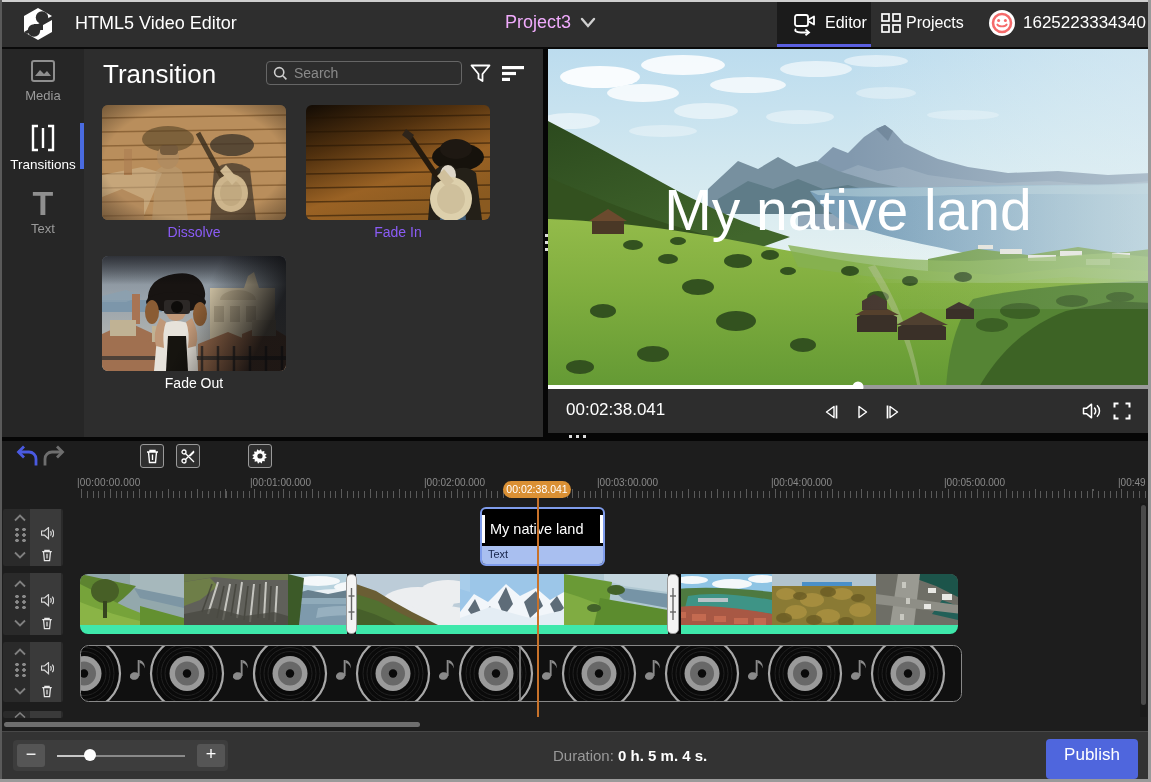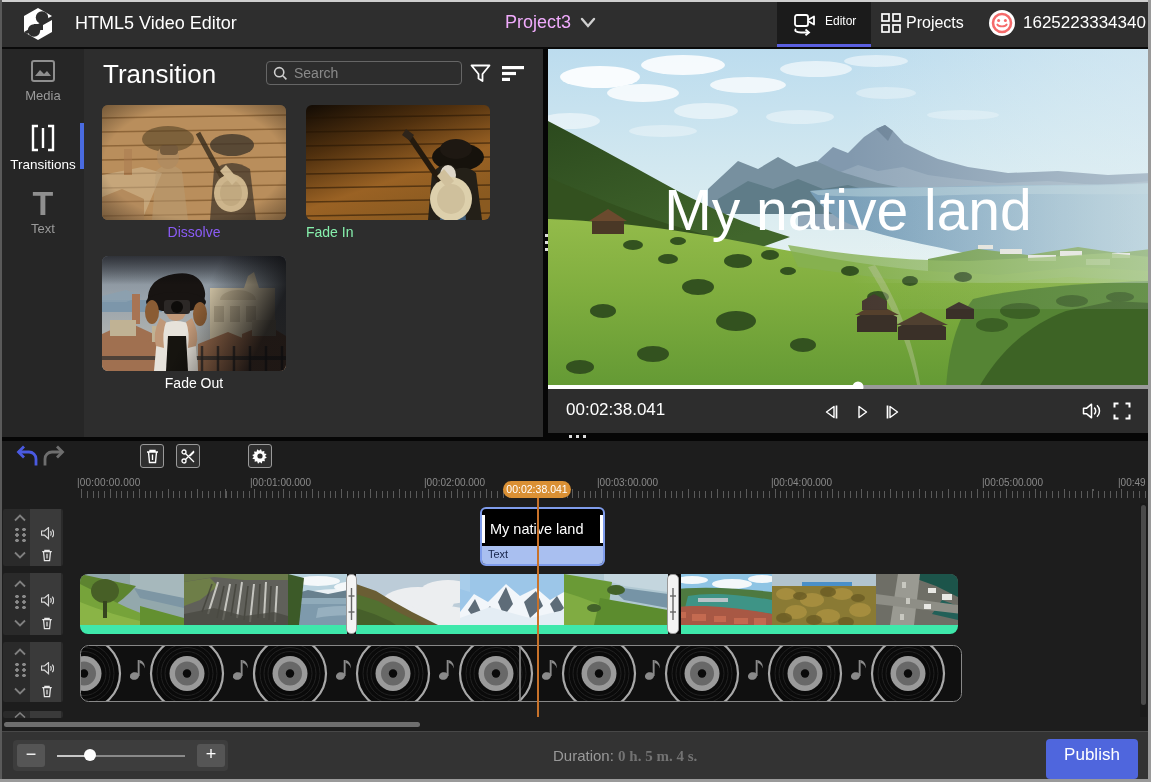--- a/index.html
+++ b/index.html
@@ -34,21 +34,21 @@
       <path d="M2 2 L8 9 L14 2" stroke="#cfcfcf" stroke-width="2.4" fill="none" stroke-linecap="round"></path>
     </svg>
 <div class="abs" style="left:777px;top:2px;width:94px;height:45px;background:#1b1b1b;"></div>
 <div class="abs" style="left:777px;top:44px;width:94px;height:3px;background:#5a5fe0;"></div>
 <svg class="abs" style="left:792px;top:12px;" width="26" height="24" viewBox="0 0 26 24">
  <rect x="3" y="3" width="13" height="11" rx="2" fill="none" stroke="#fff" stroke-width="1.8"></rect>
  <path d="M16 8 L22 4.5 V12.5 L16 9" fill="none" stroke="#fff" stroke-width="1.8" stroke-linejoin="round"></path>
  <path d="M4 17 c-2 1.5 0 3.5 5 3.5 h7" fill="none" stroke="#fff" stroke-width="1.8"></path>
  <path d="M13.5 17.5 L17 20.5 L13.5 23.2" fill="none" stroke="#fff" stroke-width="1.8"></path>
 </svg>
-<div class="abs" style="left:825px;top:14px;font-size:12px;color:#fff;">Editor</div>
+<div class="abs" style="left:825px;top:14px;font-size:16px;color:#fff;">Editor</div>
 <svg class="abs" style="left:881px;top:13px;" width="20" height="20" viewBox="0 0 20 20">
  <rect x="1" y="1" width="7" height="7" fill="none" stroke="#fff" stroke-width="1.7"></rect>
  <rect x="12" y="1" width="7" height="7" fill="none" stroke="#fff" stroke-width="1.7"></rect>
  <rect x="1" y="12" width="7" height="7" fill="none" stroke="#fff" stroke-width="1.7"></rect>
  <rect x="12" y="12" width="7" height="7" fill="none" stroke="#fff" stroke-width="1.7"></rect>
 </svg>
 <div class="abs" style="left:906px;top:14px;font-size:16px;color:#fff;text-align:center;">Projects</div>
 <svg class="abs" style="left:989px;top:10px;" width="26" height="26" viewBox="0 0 26 26">
  <circle cx="13" cy="13" r="13" fill="#fff"></circle>
  <circle cx="13" cy="13" r="9" fill="none" stroke="#f56b6b" stroke-width="2.6"></circle>
@@ -162,21 +162,21 @@
  <ellipse cx="150" cy="44" rx="16" ry="10" fill="#1e1812"></ellipse>
  <path d="M122 115 L126 68 Q134 58 146 60 L150 64 Q162 60 170 68 L176 115 Z" fill="#242018"></path>
  <ellipse cx="142" cy="70" rx="8" ry="10" fill="#ddd6c8"></ellipse>
  <path d="M134 115 L136 96 H158 L160 115 Z" fill="#3e5a74"></path>
  <ellipse cx="145" cy="94" rx="21" ry="22" fill="#ddd0ac"></ellipse>
  <ellipse cx="145" cy="94" rx="14" ry="15" fill="#cfc09c"></ellipse>
  <line x1="134" y1="76" x2="104" y2="32" stroke="#241a0e" stroke-width="5.5"></line>
  <path d="M100 24 l8 6 -4 6 -8 -6 z" fill="#2e241a"></path>
  <path d="M138 64 l10 12 -7 7 -10 -12 z" fill="#d0c09c"></path>
 </svg>
-<div class="abs" style="left:306px;top:224px;width:184px;font-size:14px;color:#86efac;">Fade In</div>
+<div class="abs" style="left:306px;top:224px;width:184px;text-align:center;font-size:14px;color:#8b5cf6;">Fade In</div>
 
 <svg class="abs" style="left:102px;top:256px;border-radius:6px;" width="184" height="115" viewBox="0 0 184 115">
  <defs>
   <linearGradient id="sky3" x1="0" y1="0" x2="0" y2="1">
    <stop offset="0" stop-color="#7e8894"></stop>
           <stop offset="0.4" stop-color="#9aa4ac"></stop>
           <stop offset="1" stop-color="#c2beb2"></stop>
   </linearGradient>
   <linearGradient id="vig3" x1="0" y1="0" x2="1" y2="0.3">
    <stop offset="0.6" stop-color="#000" stop-opacity="0"></stop>
@@ -402,21 +402,21 @@
 <div class="abs" style="left:248px;top:444px;width:24px;height:24px;background:#2f2f2f;border:1px solid #9a9a9a;border-radius:3px;"></div>
 <svg class="abs" style="left:252px;top:448px;" width="16" height="16" viewBox="0 0 16 16">
  <path d="M8 1 L9.2 3.2 L11.6 2.4 L11.8 4.9 L14.3 5.2 L13 7.3 L15 8.9 L12.8 10.1 L13.6 12.5 L11.1 12.7 L10.8 15.2 L8.7 13.9 L7.1 15.9 L5.9 13.7 L3.5 14.5 L3.3 12 L0.8 11.7 L2.1 9.6 L0.1 8 L2.3 6.8 L1.5 4.4 L4 4.2 L4.3 1.7 L6.4 3 Z" fill="#fff" transform="rotate(8 8 8)"></path>
  <circle cx="8" cy="8" r="2.6" fill="#2f2f2f"></circle>
 </svg>
 <div class="abs" style="left:77px;top:477px;font-size:10px;color:#8a8a8a;white-space:pre;letter-spacing:0.2px;">|00:00:00.000</div>
 <div class="abs" style="left:250px;top:477px;font-size:10px;color:#8a8a8a;">|00:01:00.000</div>
 <div class="abs" style="left:424px;top:477px;font-size:10px;color:#8a8a8a;">|00:02:00.000</div>
 <div class="abs" style="left:597px;top:477px;font-size:10px;color:#8a8a8a;">|00:03:00.000</div>
 <div class="abs" style="left:771px;top:477px;font-size:10px;color:#8a8a8a;">|00:04:00.000</div>
-<div class="abs" style="left:944px;top:477px;font-size:10px;color:#8a8a8a;margin-left:38px;">|00:05:00.000</div>
+<div class="abs" style="left:944px;top:477px;font-size:10px;color:#8a8a8a;">|00:05:00.000</div>
 <div class="abs" style="left:1118px;top:477px;font-size:10px;color:#8a8a8a;">|00:49</div>
 <div class="abs" style="left:81px;top:491px;width:1066px;height:7px;background:repeating-linear-gradient(90deg,#5a5a5a 0,#5a5a5a 1px,transparent 1px,transparent 5.78px);"></div>
 <div class="abs" style="left:81px;top:489px;width:1066px;height:2px;background:repeating-linear-gradient(90deg,#5a5a5a 0,#5a5a5a 1px,transparent 1px,transparent 28.9px);"></div>
 <div class="abs hdr" style="left:3px;top:509px;height:57px;"></div>
 <div class="abs hcol" style="left:30px;top:509px;height:57px;"></div>
 <svg class="abs" style="left:13px;top:514px;" width="14" height="8" viewBox="0 0 14 8">
       <path d="M2 6.5 L7 1.5 L12 6.5" fill="none" stroke="#808080" stroke-width="1.8"></path>
     </svg>
 <div class="abs dots6" style="left:15px;top:527px;"></div>
 <svg class="abs" style="left:13px;top:551px;" width="14" height="8" viewBox="0 0 14 8">
@@ -742,16 +742,16 @@
 <div class="abs" style="left:1140px;top:503px;width:7px;height:214px;background:#1a1a1a;"></div>
 <div class="abs" style="left:1141px;top:505px;width:5px;height:200px;background:#4a4a4a;border-radius:3px;"></div>
 
 <div class="abs" style="left:2px;top:731px;width:1146px;height:48px;background:#333333;border-top:1px solid #484848;"></div>
 <div class="abs" style="left:13px;top:740px;width:215px;height:31px;background:#3d3d3d;border-radius:4px;"></div>
 <div class="abs" style="left:17px;top:744px;width:28px;height:23px;background:#555;border-radius:3px;color:#fff;font-size:18px;text-align:center;line-height:21px;">−</div>
 <div class="abs" style="left:57px;top:754.5px;width:128px;height:2px;background:#8a8a8a;"></div>
 <div class="abs" style="left:57px;top:754.5px;width:33px;height:2px;background:#c8c8c8;"></div>
 <div class="abs" style="left:84px;top:749px;width:12px;height:12px;background:#fff;border-radius:50%;"></div>
 <div class="abs" style="left:197px;top:744px;width:28px;height:23px;background:#555;border-radius:3px;color:#fff;font-size:18px;text-align:center;line-height:21px;">+</div>
-<div class="abs" style="left:553px;top:747px;font-size:15px;color:#999;">Duration: <span style="color:#737373;font-weight:bold;font-family:Liberation Serif, serif;">0 h. 5 m. 4 s.</span></div>
+<div class="abs" style="left:553px;top:747px;font-size:15px;color:#999;">Duration: <span style="color:#ffffff;font-weight:bold;">0 h. 5 m. 4 s.</span></div>
 <div class="abs" style="left:1046px;top:739px;width:92px;height:40px;background:#4f66dd;border-radius:4px;color:#fff;font-size:17px;text-align:center;line-height:32px;">Publish</div>
 
 </div>
 
 </body></html>

